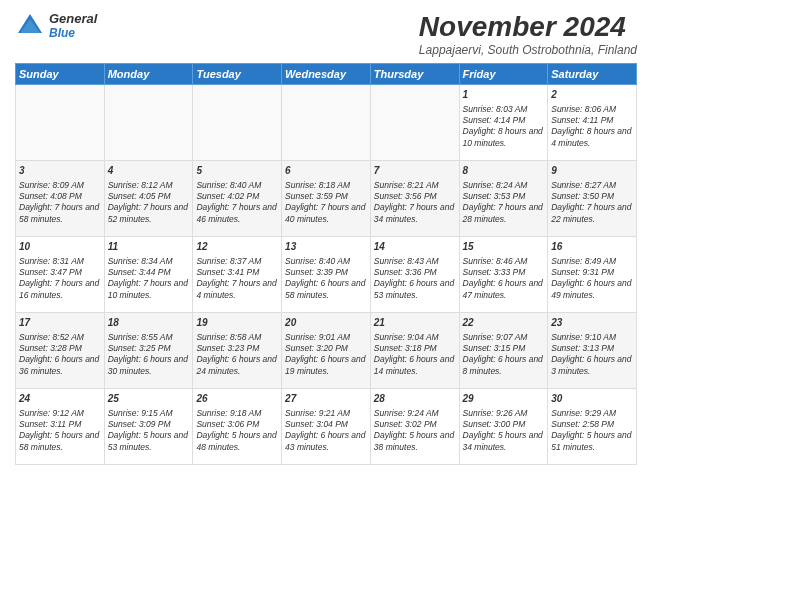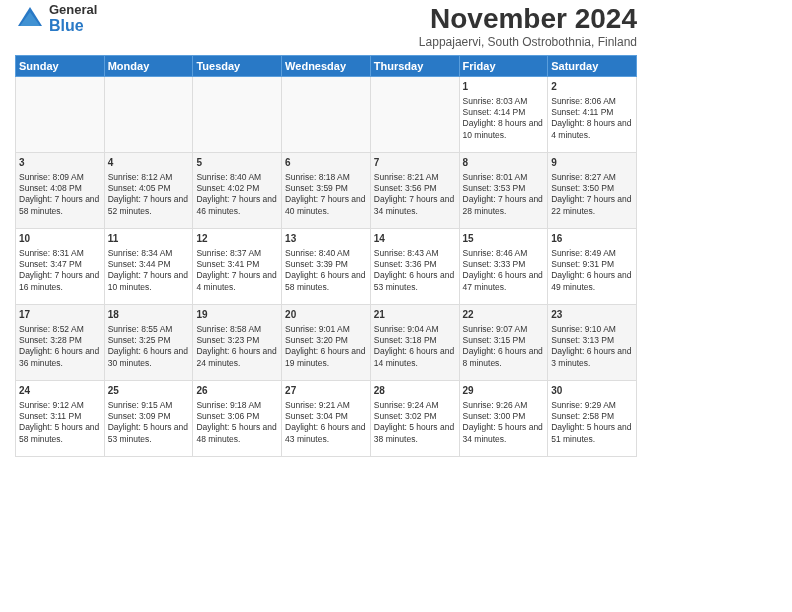--- a/index.html
+++ b/index.html
@@ -5,21 +5,22 @@
     * { box-sizing: border-box; margin: 0; padding: 0; }
     body {
       font-family: Arial, sans-serif;
       background: #fff;
       width: 792px;
       height: 612px;
       overflow: hidden;
     }
     .page {
       width: 652px;
-      padding: 3px 15px;
+      padding: 11px 15px;
+      font-style: italic;
     }
     .header-row {
       display: flex;
       justify-content: space-between;
       align-items: flex-start;
       margin-bottom: 6px;
     }
     .logo {
       display: flex;
       align-items: center;
@@ -29,30 +30,29 @@
       display: flex;
       flex-direction: column;
       line-height: 1.1;
     }
     .logo-general {
       font-size: 13px;
       font-weight: bold;
       color: #333;
     }
     .logo-blue {
-      font-size: 16px;
+      font-size: 12px;
       font-weight: bold;
       color: #2979c6;
     }
     .logo-icon {
       width: 30px;
       height: 30px;
     }
     .title-block {
-      text-align: right;
     }
     .month-title {
       font-size: 28px;
       font-weight: bold;
       color: #333;
     }
     .subtitle {
       font-size: 12px;
       color: #555;
     }
@@ -178,21 +178,21 @@
             <div>Daylight: 7 hours and 40 minutes.</div>
           </td>
           <td>
             <span class="day-num">7</span>
             <div>Sunrise: 8:21 AM</div>
             <div>Sunset: 3:56 PM</div>
             <div>Daylight: 7 hours and 34 minutes.</div>
           </td>
           <td>
             <span class="day-num">8</span>
-            <div>Sunrise: 8:01 AM</div>
+            <div>Sunrise: 8:24 AM</div>
             <div>Sunset: 3:53 PM</div>
             <div>Daylight: 7 hours and 28 minutes.</div>
           </td>
           <td>
             <span class="day-num">9</span>
             <div>Sunrise: 8:27 AM</div>
             <div>Sunset: 3:50 PM</div>
             <div>Daylight: 7 hours and 22 minutes.</div>
           </td>
         </tr>

